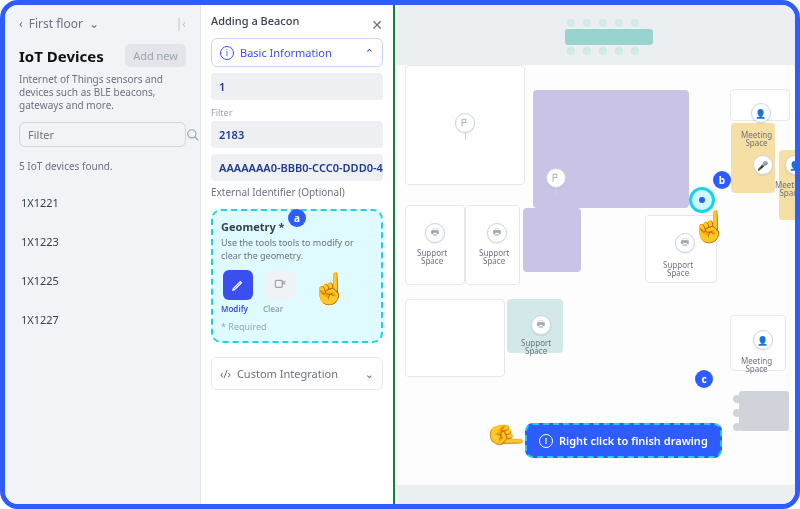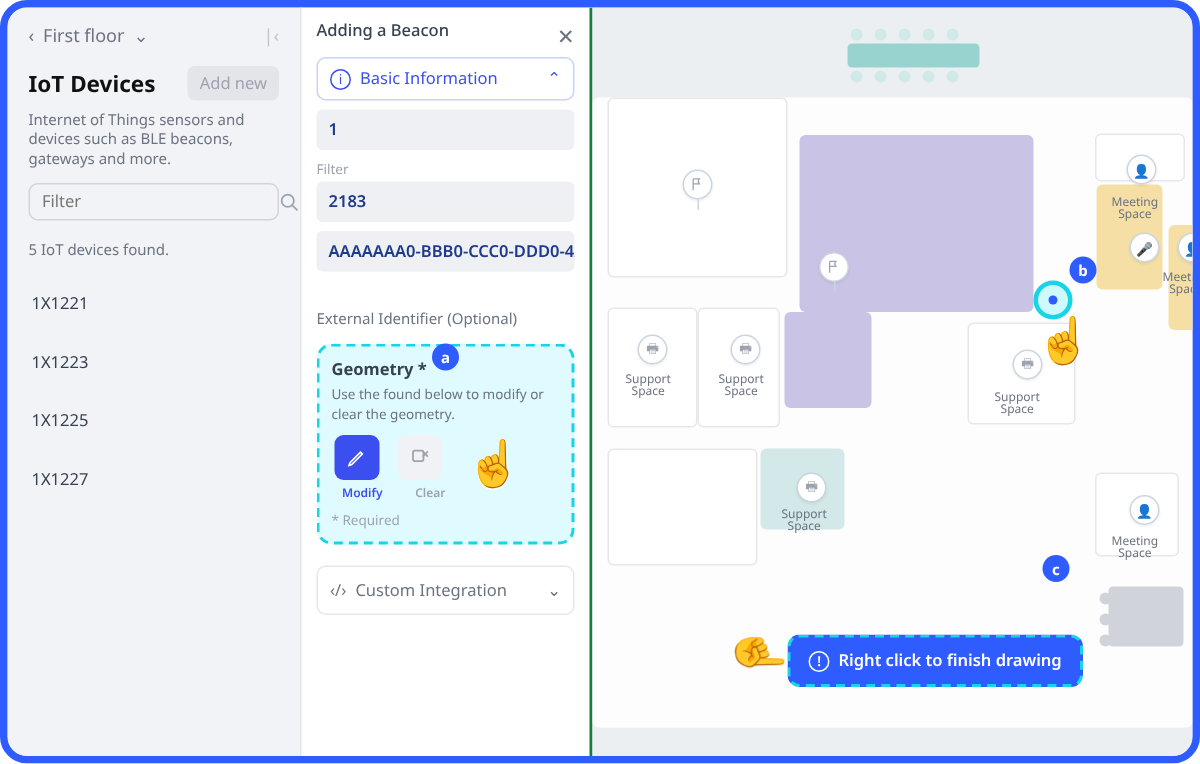--- a/index.html
+++ b/index.html
@@ -18,26 +18,26 @@
 .count{font-size:10px;color:#6b7280;margin-bottom:10px}
 .item{font-size:11px;color:#374151;padding:12px 2px}
 .mid{position:absolute;left:195px;top:0;width:195px;height:100%;background:#fff;border-left:1px solid #e5e7eb;border-right:2px solid #15803d;padding:8px 10px}
 .mid .ttl{font-size:11px;color:#374151;font-weight:500}
 .mid .close{position:absolute;right:10px;top:10px;color:#6b7280;font-size:14px;cursor:pointer}
 .section{border:1px solid #c7d2fe;border-radius:6px;padding:6px 8px;margin-top:10px;display:flex;align-items:center;justify-content:space-between;color:#3b4ff0;font-size:11px}
 .section .chev2{color:#3b4ff0}
 .field{margin-top:6px}
 .lbl{font-size:9px;color:#9ca3af;margin-bottom:2px}
 .val{background:#eef0f4;border-radius:4px;padding:6px 8px;font-size:11px;color:#1e3a8a;font-weight:600;white-space:nowrap;overflow:hidden}
-.ext{font-size:10px;color:#6b7280;margin-top:24px}
+.ext{font-size:10px;color:#6b7280;margin-top:4px}
 .geo{margin-top:10px;border:2px dashed #19d3e6;border-radius:10px;background:#e0fbff;padding:8px;position:relative}
 .geo .gt{font-size:11px;font-weight:700;color:#374151}
 .geo .gs{font-size:9px;color:#6b7280;margin-top:2px}
 .tools{display:flex;gap:8px;margin-top:8px}
-.tool{width:34px;text-align:right}
+.tool{width:34px;text-align:left}
 .tool .box{width:30px;height:30px;border-radius:6px;display:flex;align-items:center;justify-content:center;margin:0 auto}
 .tool.mod .box{background:#3b4ff0;color:#fff}
 .tool.clr .box{background:#f1f2f5;color:#9ca3af}
 .tool .tl{font-size:8px;color:#3b4ff0;margin-top:3px;font-weight:600}
 .tool.clr .tl{color:#9ca3af}
 .req{font-size:9px;color:#9ca3af;margin-top:6px}
 .custint{border:1px solid #e5e7eb;border-radius:6px;padding:8px;margin-top:14px;display:flex;align-items:center;justify-content:space-between;color:#6b7280;font-size:11px}
 .map{position:absolute;left:390px;top:0;right:0;bottom:0;background:#eceff2;overflow:hidden}
 .blk{position:absolute;border-radius:4px}
 .marker{position:absolute;width:20px;height:20px;border:1px solid #cbd5e1;border-radius:50%;background:#fff;display:flex;align-items:center;justify-content:center;font-size:9px;color:#9ca3af;box-shadow:0 1px 2px rgba(0,0,0,.08)}
@@ -104,21 +104,21 @@
       <div class="val">2183</div>
     </div>
     <div class="field">
       <div class="val">AAAAAAA0-BBB0-CCC0-DDD0-4A550</div>
     </div>
     <div class="ext">External Identifier (Optional)</div>
 
     <div class="geo">
       <div class="callout" style="left:50%;top:-2px;transform:translateX(-50%)">a</div>
       <div class="gt">Geometry *</div>
-      <div class="gs">Use the found below to modify or clear the geometry.</div>
+      <div class="gs">Use the tools tools to modify or clear the geometry.</div>
       <div class="tools">
         <div class="tool mod">
           <div class="box">
               <span>
                 <svg width="14" height="14" viewBox="0 0 24 24" fill="none" stroke="#fff" stroke-width="2">
                   <path d="M3 21l3-1 12-12-2-2L4 18l-1 3z"></path>
                 </svg>
               </span>
             </div>
           <div class="tl">Modify</div>

